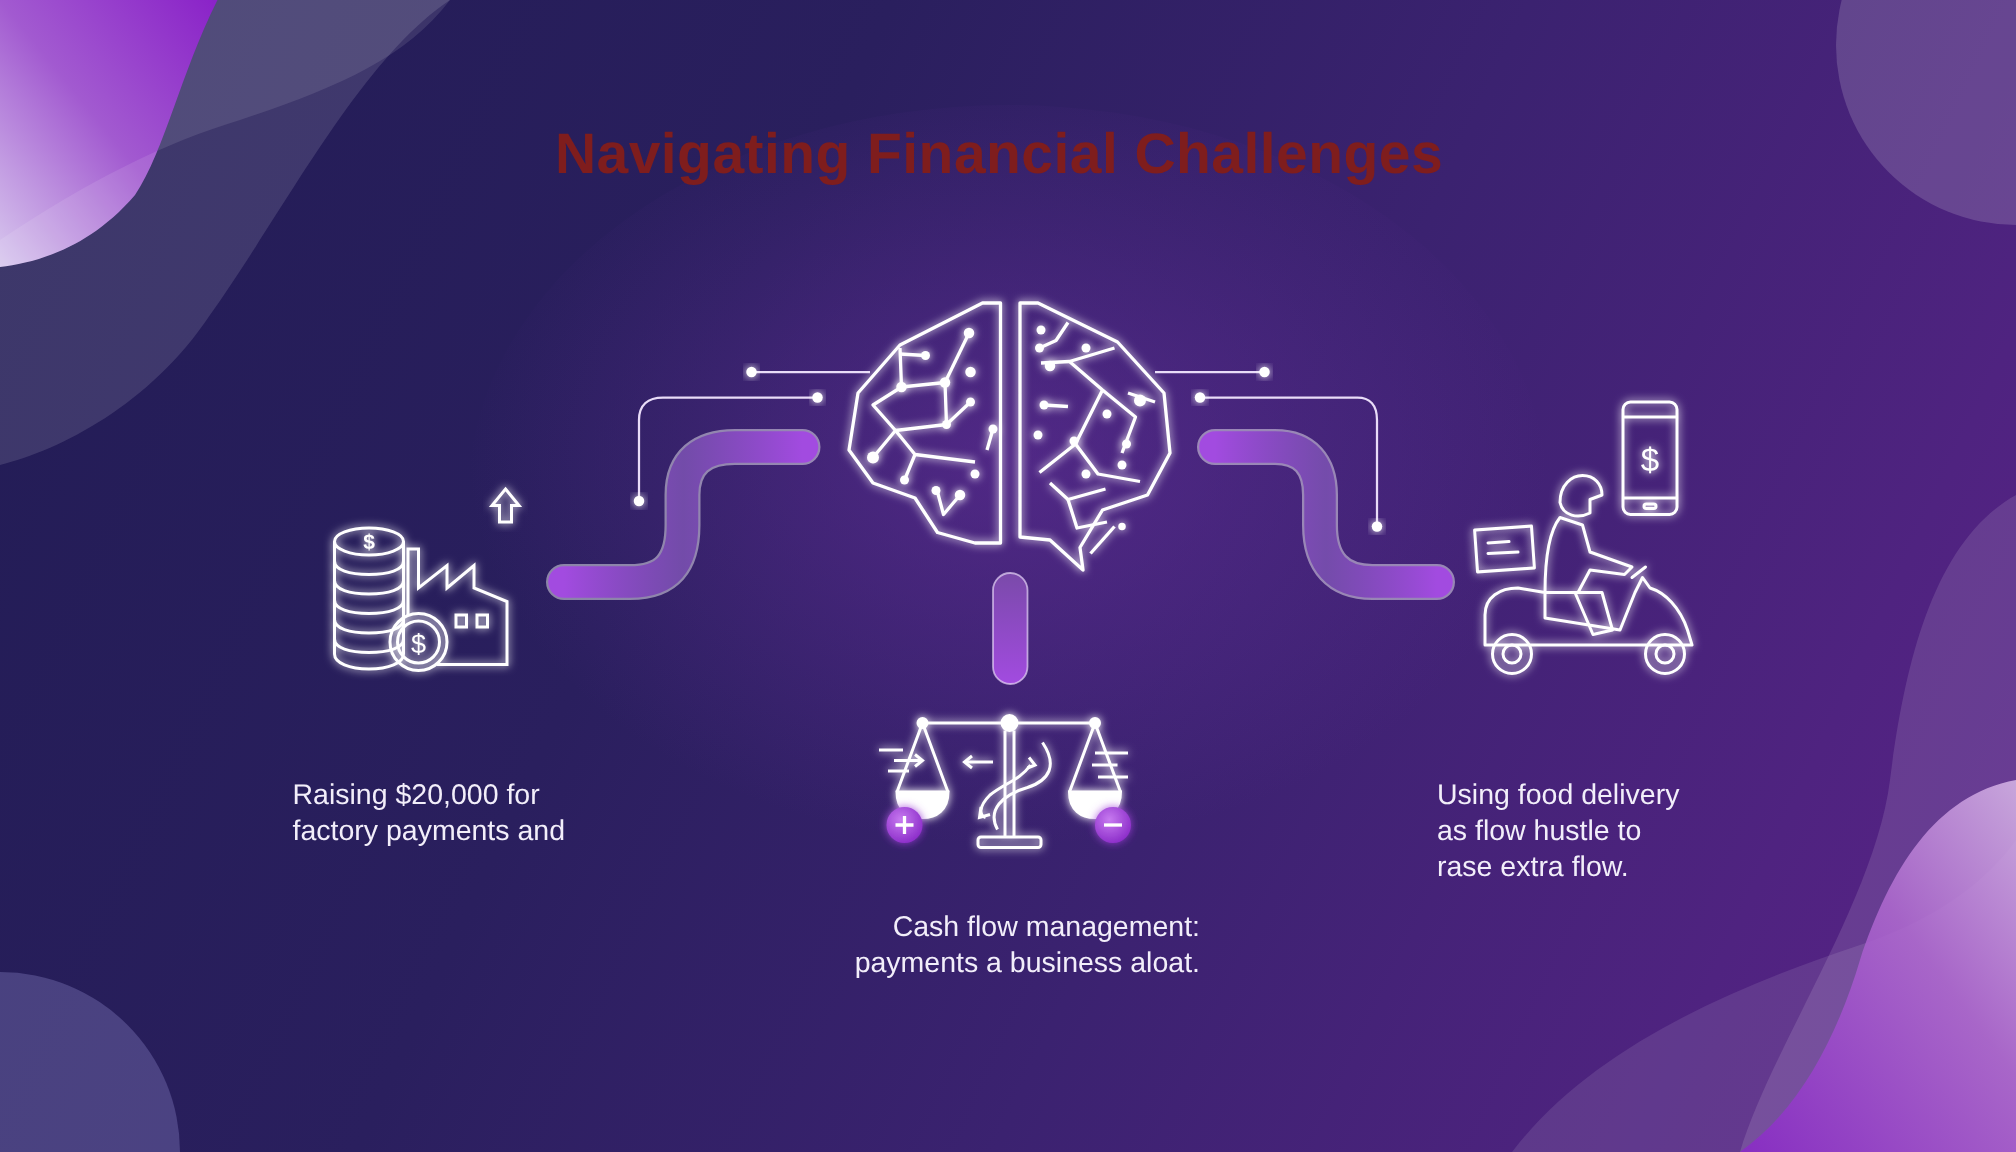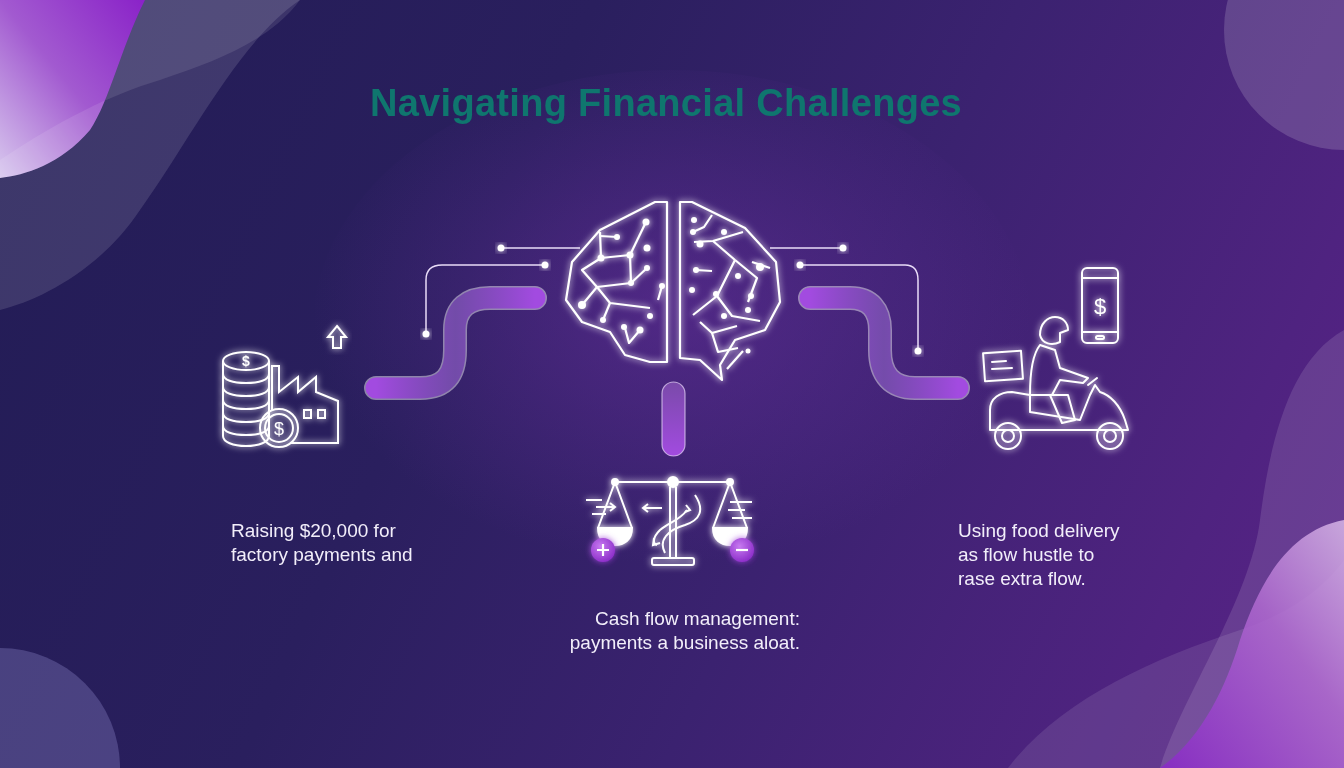--- a/index.html
+++ b/index.html
@@ -6,26 +6,26 @@
   html, body { width:1344px; height:768px; overflow:hidden; }
   body {
     position:relative;
     font-family:"Liberation Sans", "DejaVu Sans", sans-serif;
     background: linear-gradient(115deg, #221c55 0%, #2a1f5e 35%, #3b2270 60%, #4f2380 85%, #5a2288 100%);
     color:#fff;
   }
   .bg { position:absolute; inset:0; z-index:0; }
   .title {
     position:absolute; left:0; top:82px; width:1332px; text-align:center;
-    font-size:38px; font-weight:bold; letter-spacing:0.3px; color:#0f766e; z-index:2;
+    font-size:38px; font-weight:bold; letter-spacing:0.3px; color:#7f1d1d; z-index:2;
   }
   .caption {
     position:absolute; font-size:19px; line-height:24px; color:#f2eefa; z-index:2;
   }
-  .cap-left { left:195px; top:519px; width:240px;margin-left:36px; }
+  .cap-left { left:195px; top:519px; width:240px; }
   .cap-center { left:540px; top:607px; width:260px; text-align:right; }
   .cap-right { left:958px; top:519px; width:220px; }
   .art { position:absolute; inset:0; z-index:1; }
 </style>
 </head>
 <body>
 
 <svg class="bg" width="1344" height="768" viewBox="0 0 1344 768">
   <defs>
     <linearGradient id="tlBlob" x1="0" y1="1" x2="1" y2="0">

